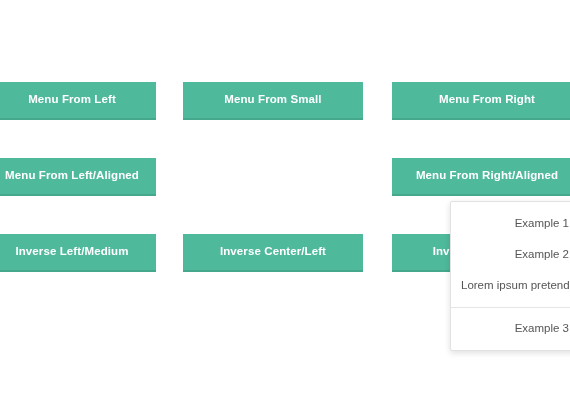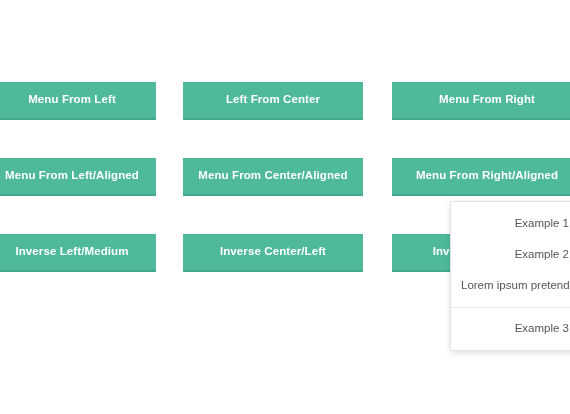--- a/index.html
+++ b/index.html
@@ -95,27 +95,26 @@
     width: 100%;
   }
 </style>
 </head>
 <body>
 
 <div id="stage">
 
   <button class="btn r1 c1">Menu From Left</button>
 
-  <button class="btn r1 c2">Left From Center</button>
+  <button class="btn r1 c2">Menu From Small</button>
 
   <button class="btn r1 c3">Menu From Right</button>
 
   <button class="btn r2 c1">Menu From Left/Aligned</button>
 
-  <button class="btn r2 c2">Menu From Center/Aligned</button>
 
   <button class="btn r2 c3">Menu From Right/Aligned</button>
 
   <button class="btn r3 c1">Inverse Left/Medium</button>
 
   <button class="btn r3 c2">Inverse Center/Left</button>
 
   <button class="btn r3 c3">Inverse Right/Small</button>
 
   <div id="dropdown">

